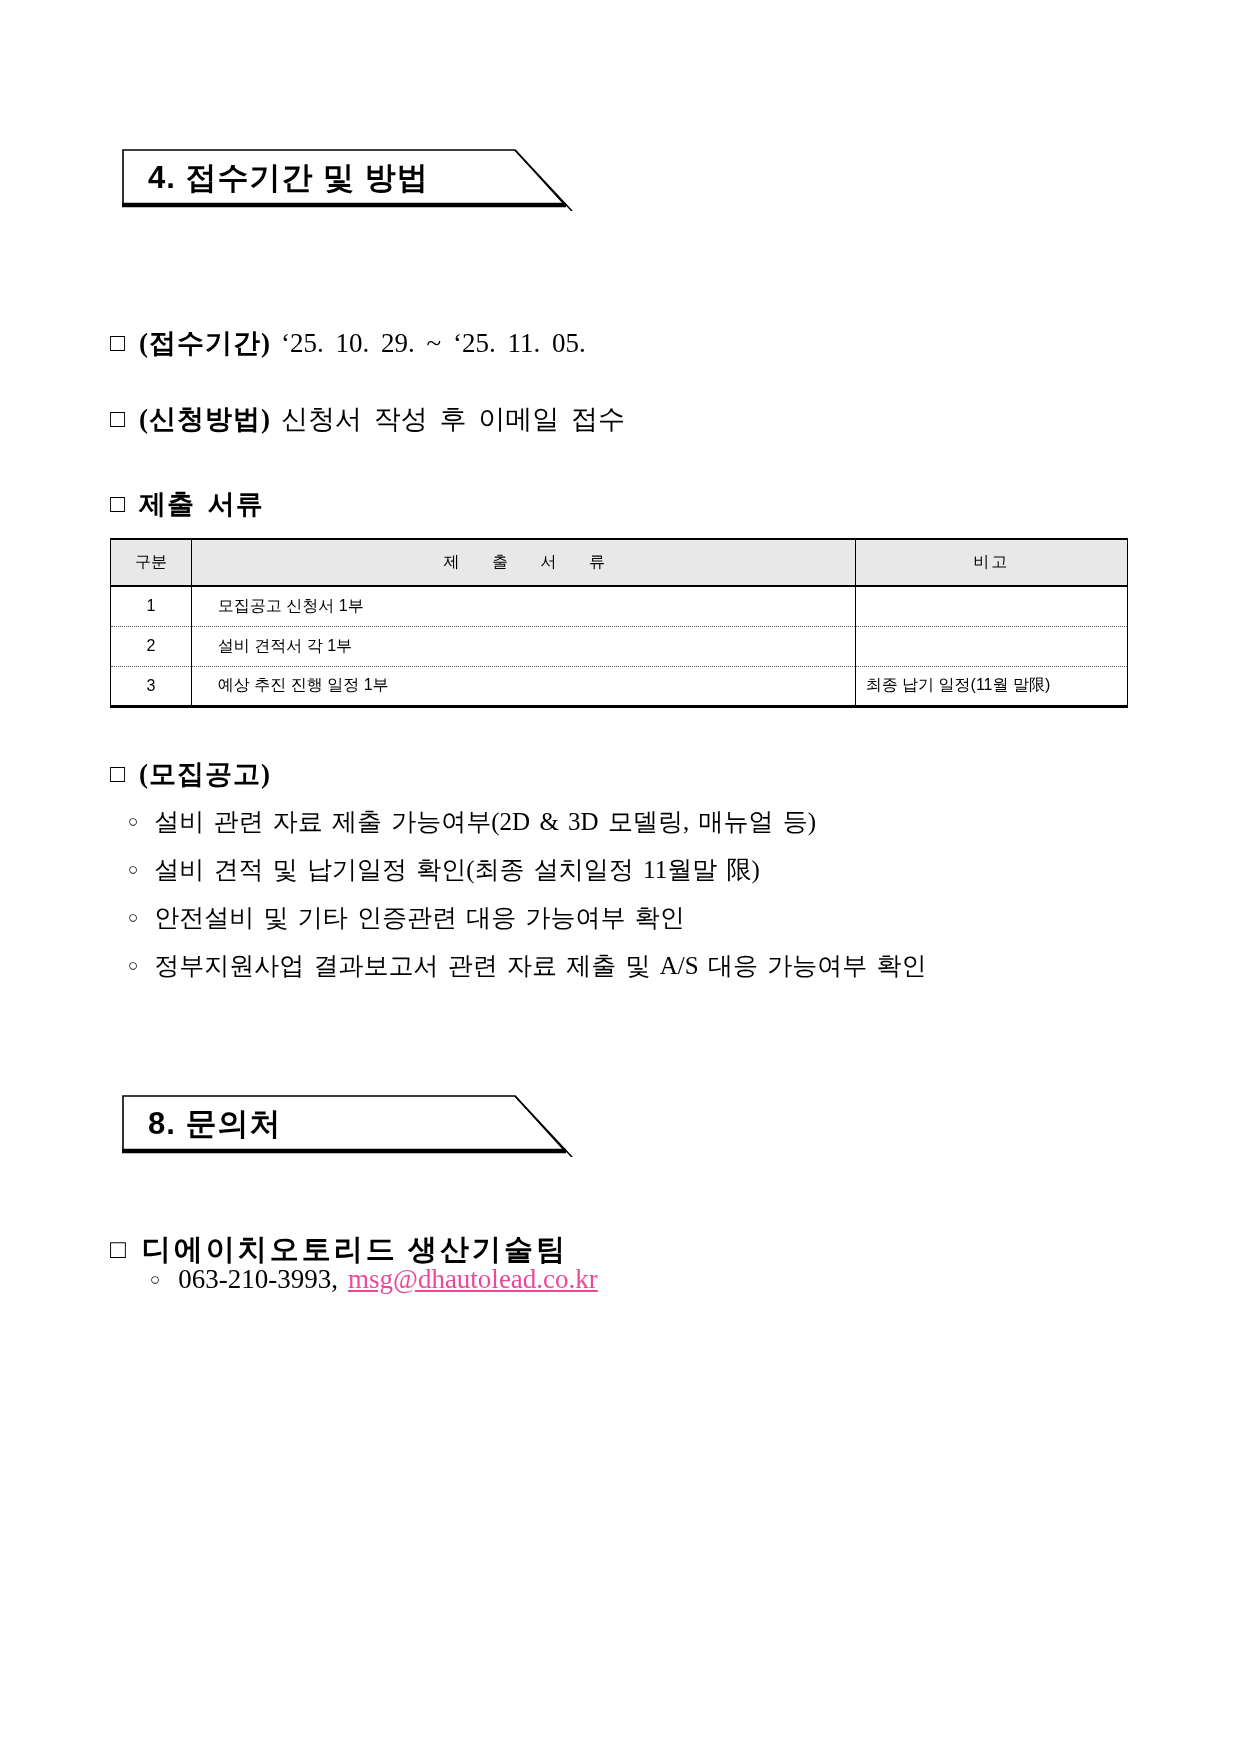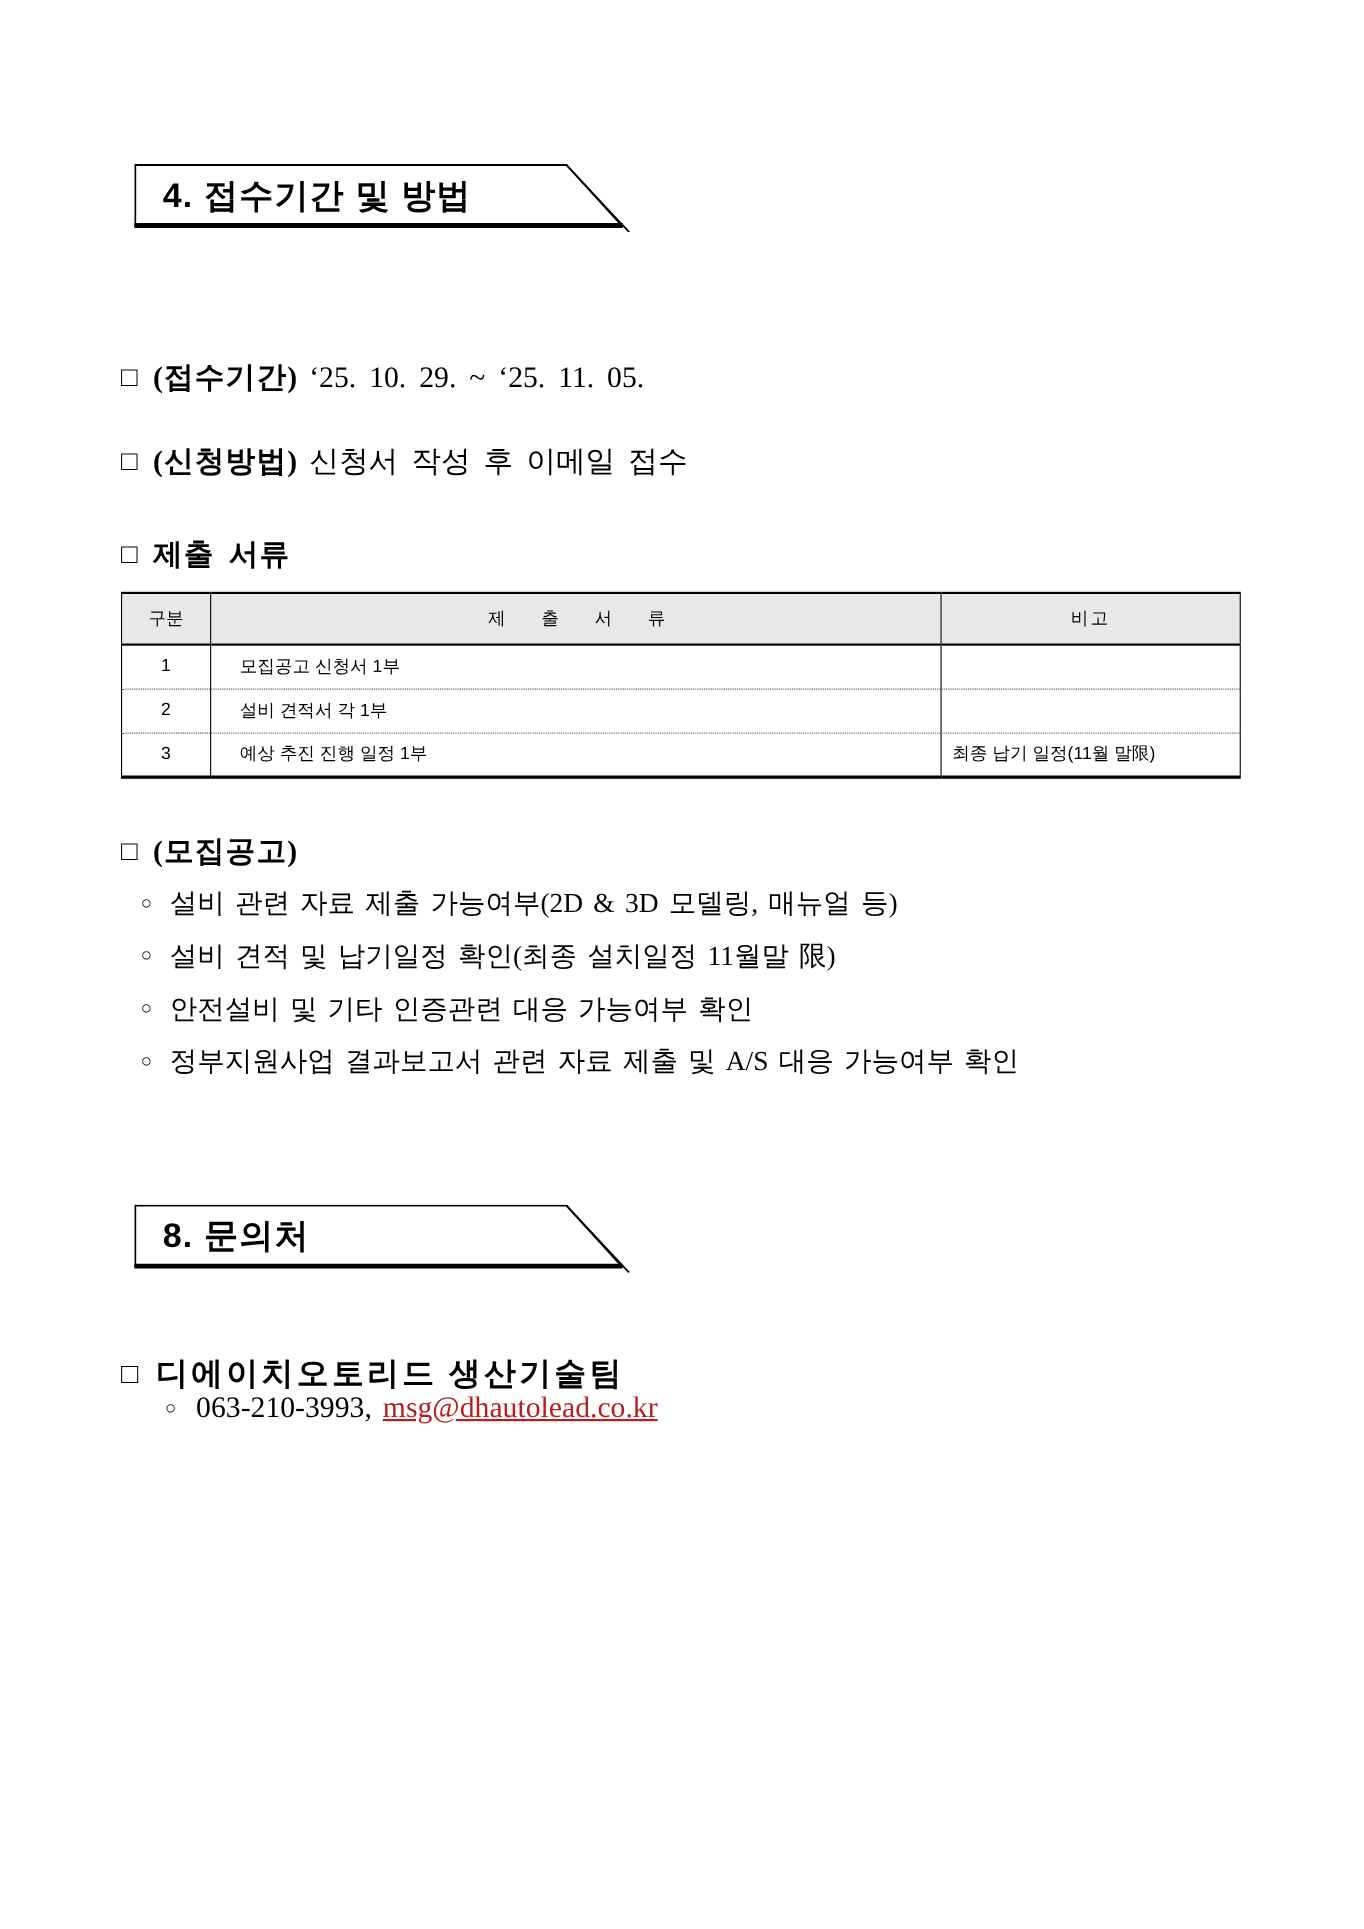--- a/index.html
+++ b/index.html
@@ -165,16 +165,16 @@
       <line x1="0" y1="56" x2="444" y2="56" stroke="#000000" stroke-width="4.5"></line>
     </svg>
     <div class="banner-text">8. 문의처</div>
   </div>
 
   <div class="contact-head">
     <span class="sq">□</span><span>디에이치오토리드 생산기술팀</span>
   </div>
 
   <div class="contact-line">
-    <span class="circ">○</span><span class="phone">063-210-3993,</span><a class="email-link" href="#" id="email-link" style="color: #b91c1c;">msg@dhautolead.co.kr</a>
+    <span class="circ">○</span><span class="phone">063-210-3993,</span><a class="email-link" href="#" id="email-link" style="color: #ec4899;">msg@dhautolead.co.kr</a>
   </div>
 
 </div>
 
 </body></html>

